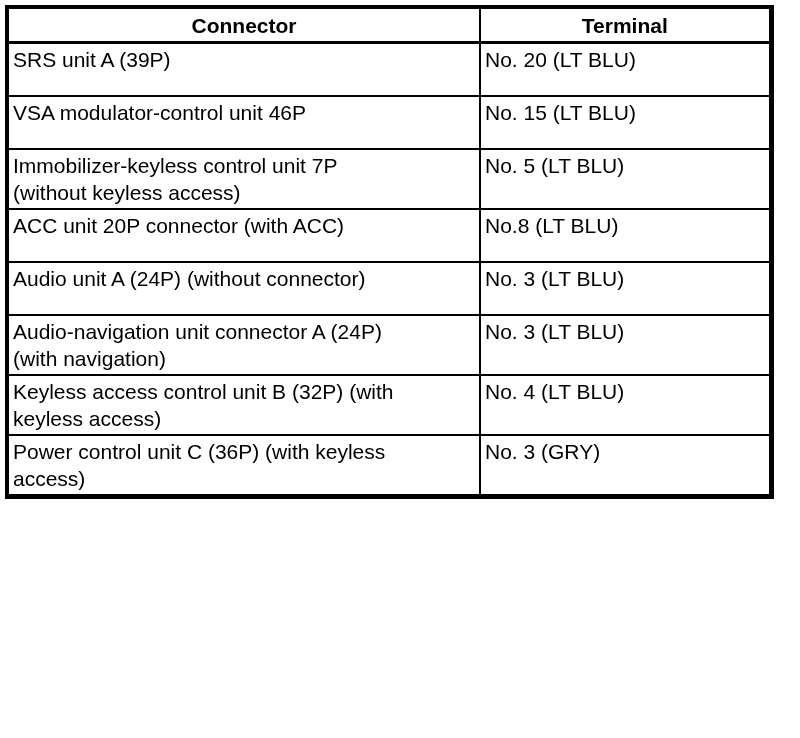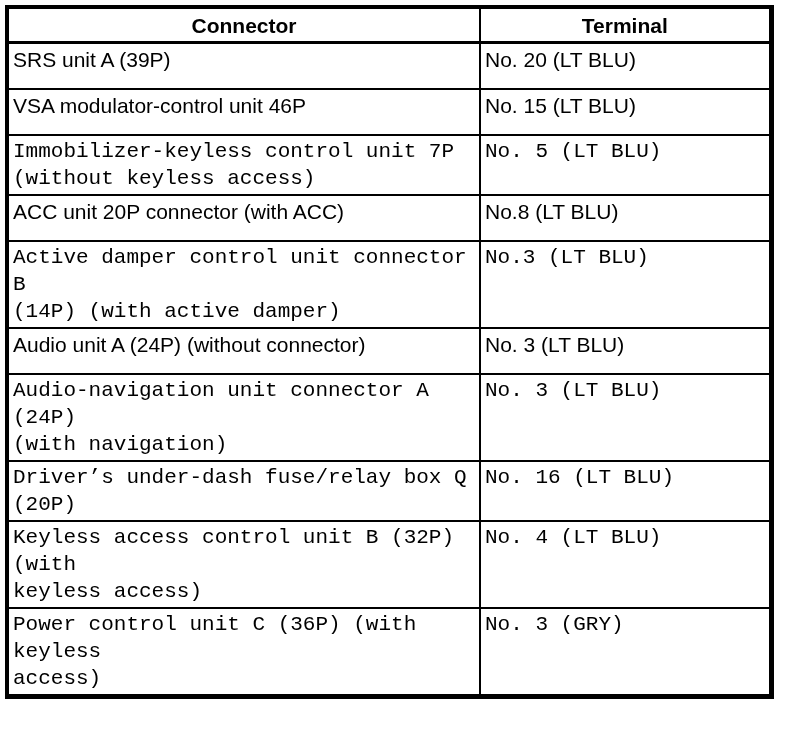--- a/index.html
+++ b/index.html
@@ -40,22 +40,22 @@
     vertical-align: middle;
     height: 30px;
     padding: 1px 2px;
   }
   .doc-table tbody td {
     vertical-align: top;
     text-align: left;
     padding: 2px 2px 2px 4px;
     white-space: pre-wrap;
   }
-  tr.row-single { height: 46px; }
-  tr.row-double { height: 60px; font-family: Liberation Mono, monospace; }
+  tr.row-single { height: 53px; }
+  tr.row-double { height: 60px; }
   td.valign-middle { vertical-align: middle; }
 </style>
 </head>
 <body>
 
 <table class="doc-table">
   <colgroup>
     <col style="width:473px">
     <col style="width:291px">
   </colgroup>
@@ -76,38 +76,28 @@
     </tr>
     <tr class="row-double">
       <td>Immobilizer-keyless control unit 7P
 (without keyless access)</td>
       <td>No. 5 (LT BLU)</td>
     </tr>
     <tr class="row-single">
       <td>ACC unit 20P connector (with ACC)</td>
       <td>No.8 (LT BLU)</td>
     </tr>
-    <tr class="row-double">
-      <td>Active damper control unit connector B
-(14P) (with active damper)</td>
-      <td class="valign-middle">No.3 (LT BLU)</td>
-    </tr>
     <tr class="row-single">
       <td>Audio unit A (24P) (without connector)</td>
       <td>No. 3 (LT BLU)</td>
     </tr>
     <tr class="row-double">
       <td>Audio-navigation unit connector A (24P)
 (with navigation)</td>
       <td>No. 3 (LT BLU)</td>
-    </tr>
-    <tr class="row-double">
-      <td>Driver’s under-dash fuse/relay box Q
-(20P)</td>
-      <td>No. 16 (LT BLU)</td>
     </tr>
     <tr class="row-double">
       <td>Keyless access control unit B (32P) (with
 keyless access)</td>
       <td>No. 4 (LT BLU)</td>
     </tr>
     <tr class="row-double">
       <td>Power control unit C (36P) (with keyless
 access)</td>
       <td>No. 3 (GRY)</td>

